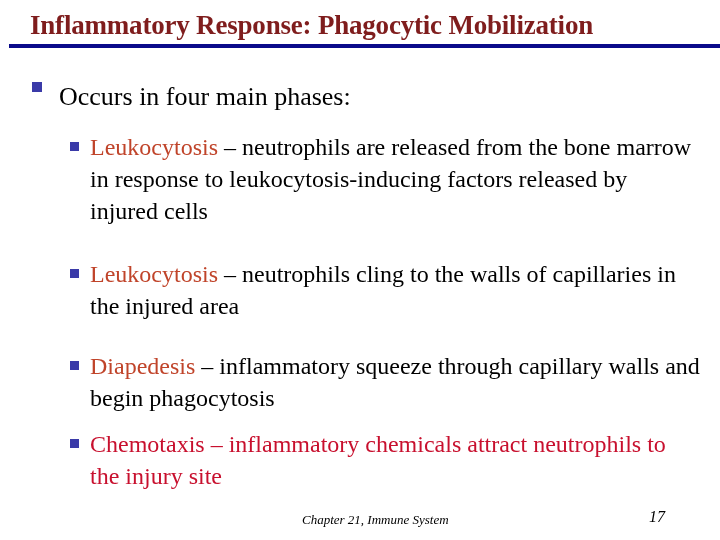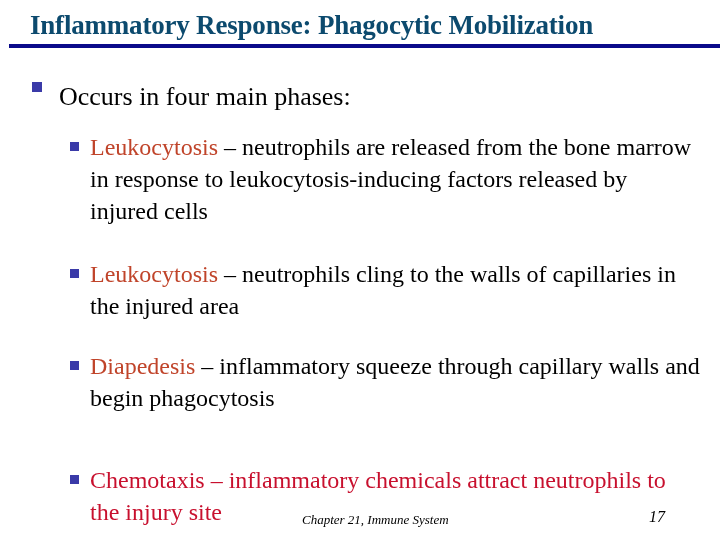--- a/index.html
+++ b/index.html
@@ -2,21 +2,21 @@
 <html><head>
   <meta charset="utf-8">
   <style>
     html, body { margin: 0; padding: 0; }
     body {
       width: 720px; height: 540px; background: #ffffff; position: relative; overflow: hidden;
       font-family: "Liberation Serif", "DejaVu Serif", serif;
     }
     .title {
       position: absolute; left: 30px; top: 10px;
-      font-size: 27px; font-weight: bold; color: #0c4a6e; letter-spacing: -0.2px;
+      font-size: 27px; font-weight: bold; color: #7f1d1d; letter-spacing: -0.2px;
       white-space: nowrap;
     }
     .title-rule {
       position: absolute; left: 9px; top: 44px; width: 711px; height: 4px; background: #0a0a8a;
     }
     .bullet {
       display: inline-block; width: 9px; height: 9px; background: #3a3aa8;
       position: absolute;
     }
     .lvl1 {
@@ -65,21 +65,21 @@
     </div>
   </div>
 
   <div class="item" style="top:350px;">
     <span class="bullet"></span>
     <div class="body">
       <span class="term">Diapedesis</span><span> – inflammatory squeeze through capillary walls and begin phagocytosis</span>
     </div>
   </div>
 
-  <div class="item red" style="top:464px;font-family:Liberation Serif, serif;">
+  <div class="item red" style="top:428px;font-family:Liberation Serif, serif;">
     <span class="bullet"></span>
     <div class="body">
       <span class="term">Chemotaxis</span><span> – inflammatory chemicals attract neutrophils to the injury site</span>
     </div>
   </div>
 
   <div class="footer">Chapter 21, Immune System</div>
   <div class="page-num">17</div>
 </div>
 

